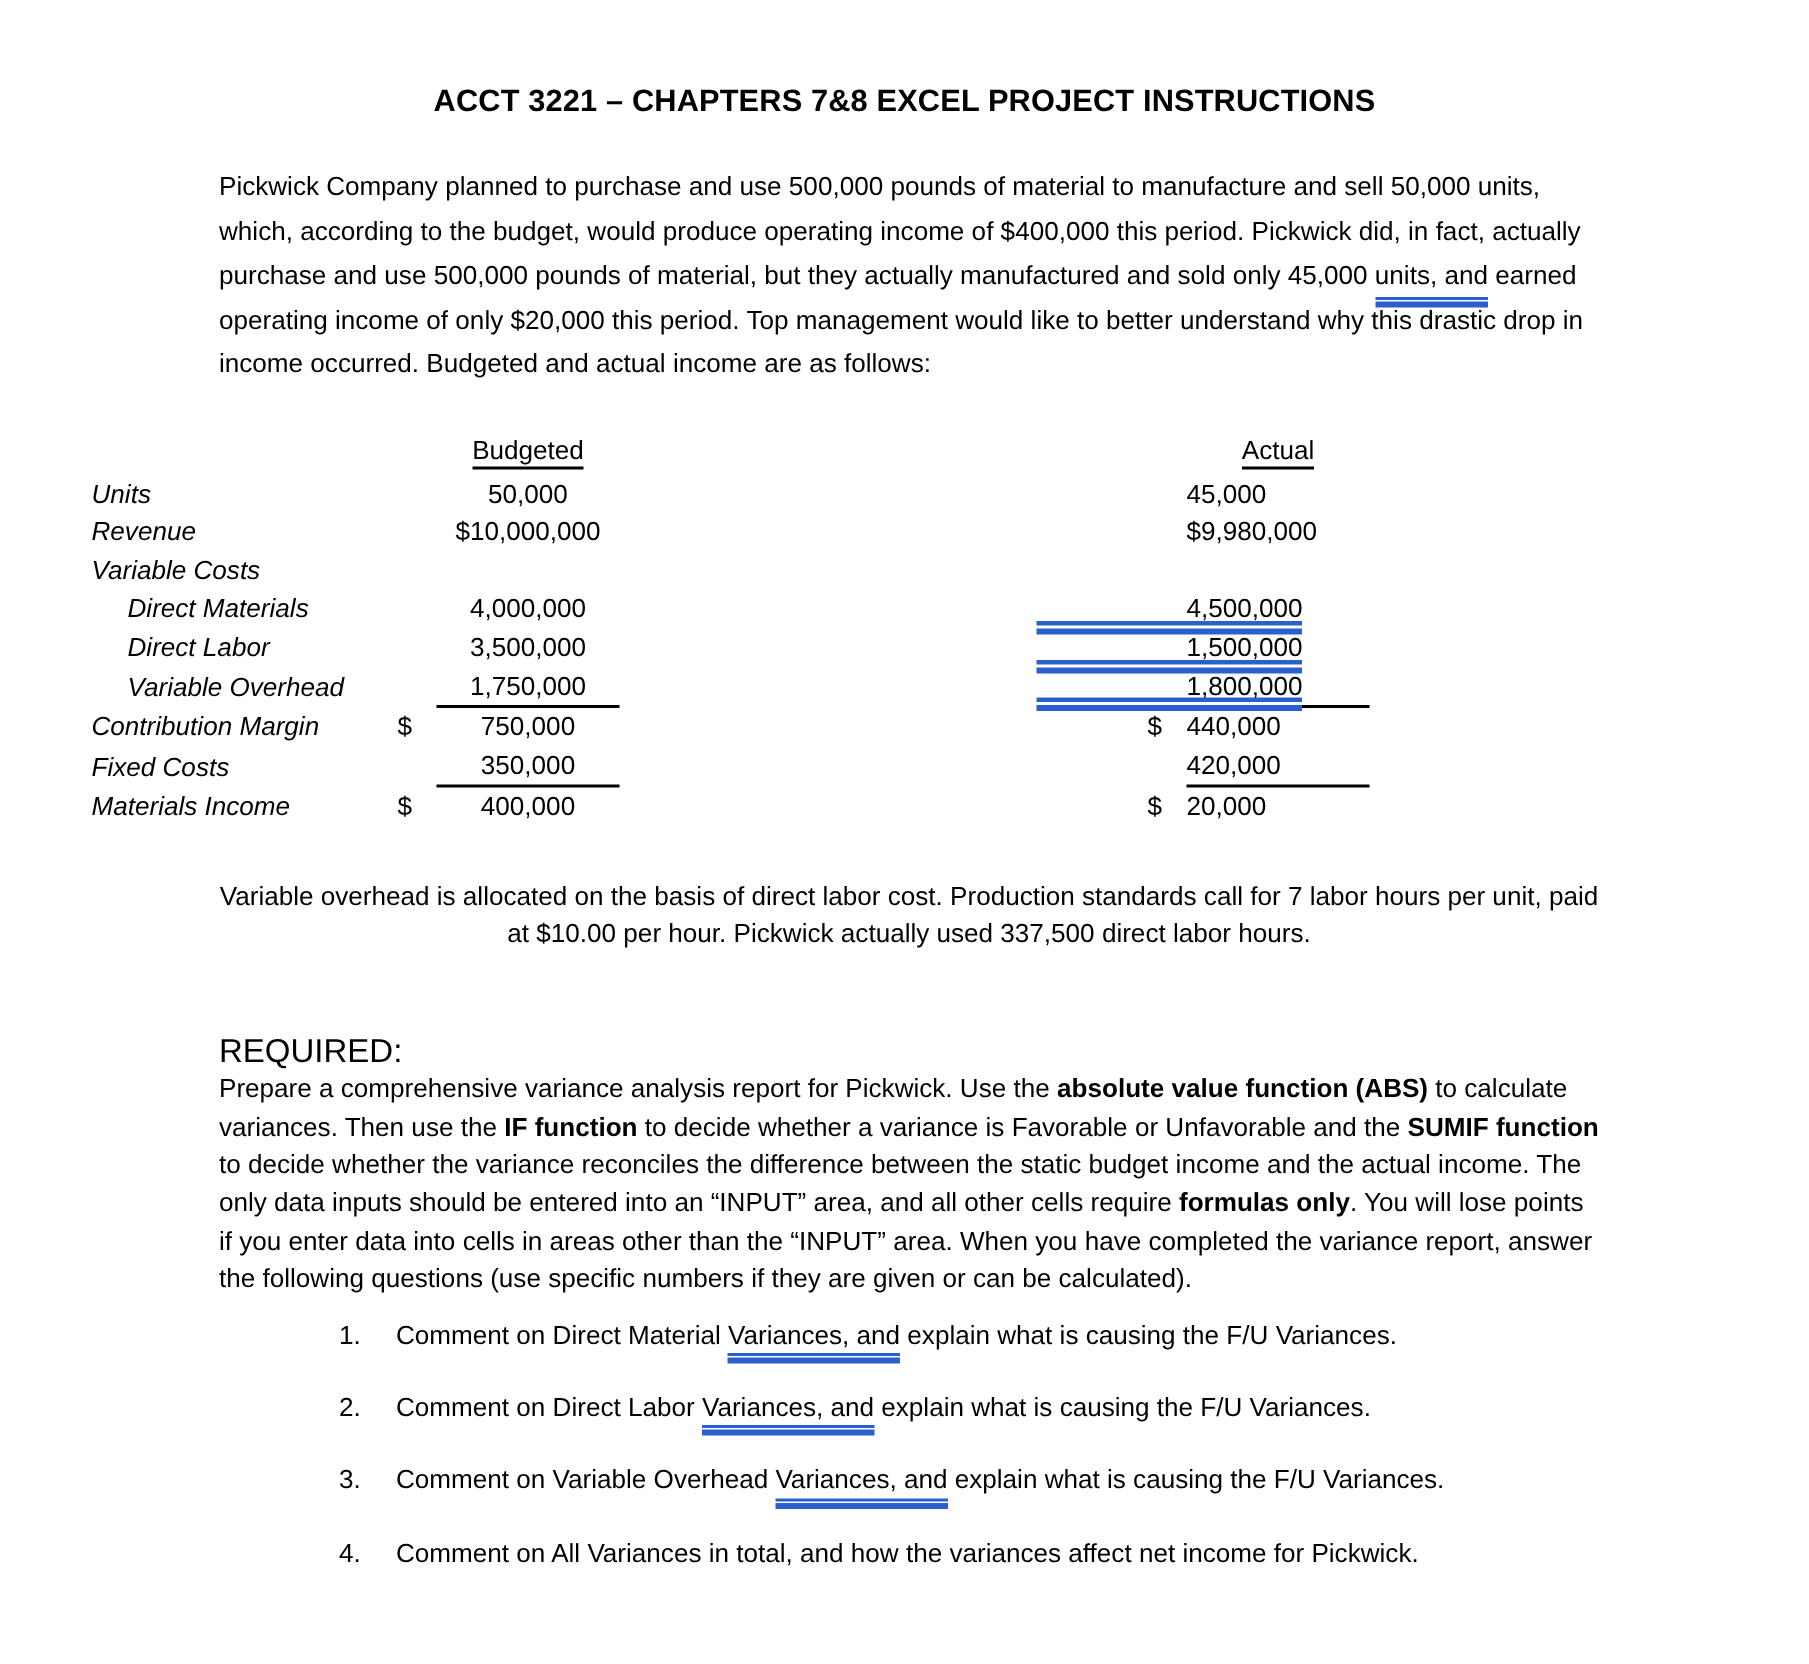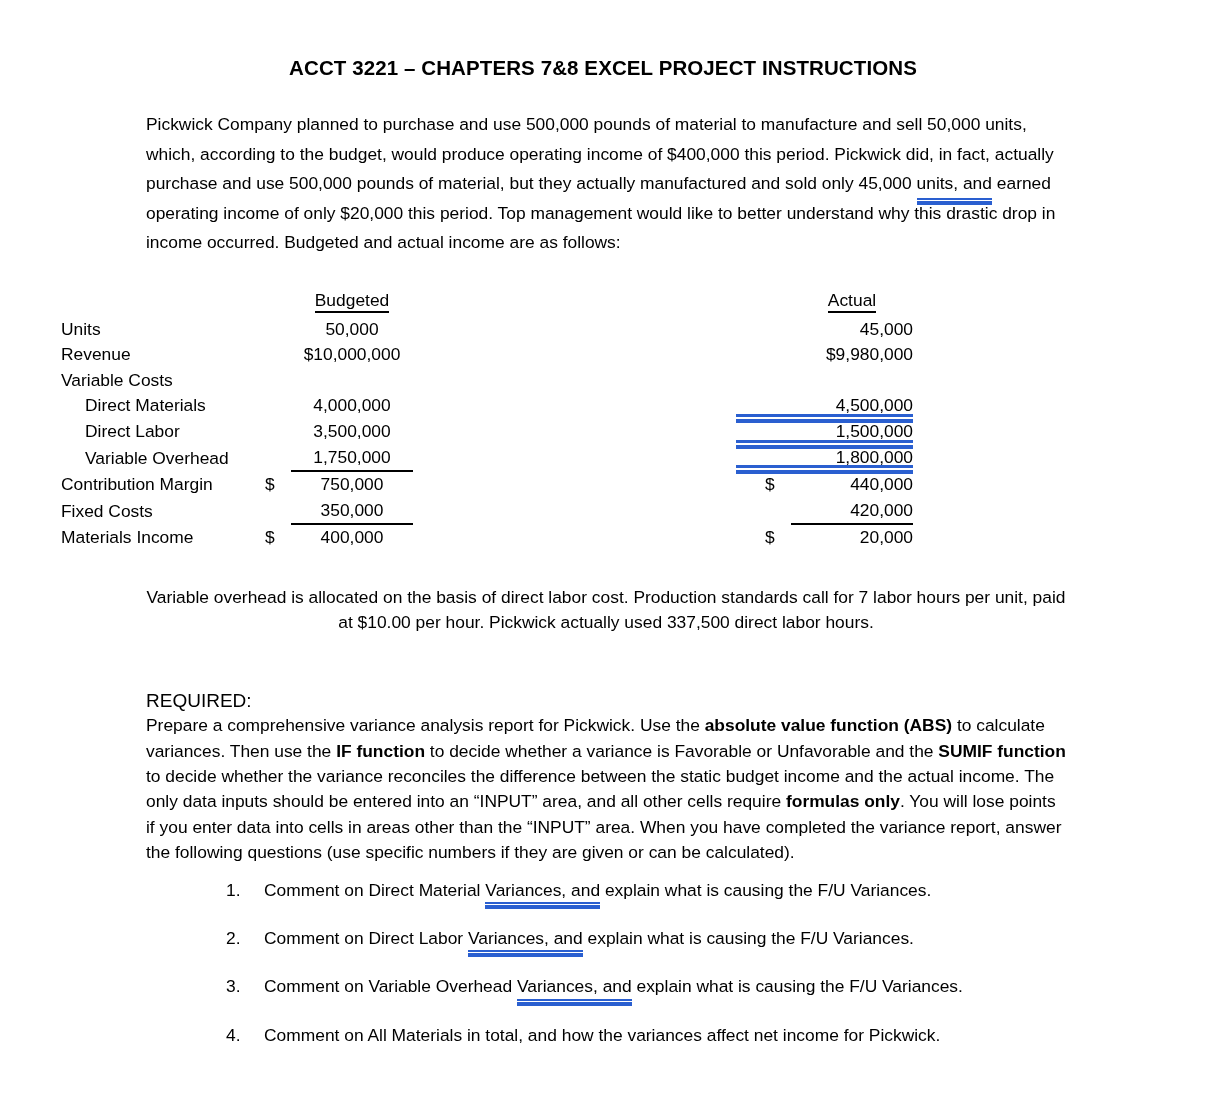--- a/index.html
+++ b/index.html
@@ -93,27 +93,27 @@
     margin-left: 61px;
     border-collapse: collapse;
     font-size: 17.4px;
     line-height: 25.6px;
   }
   .fin-table td {
     padding: 0;
     white-space: nowrap;
     vertical-align: bottom;
   }
-  .c-label { width: 180px; }
+  .c-label { width: 180px; font-style: italic; }
   .c-label.indent { padding-left: 24px; }
   .c-bcur  { width: 26px; text-align: left; padding-left: 8px;}
   .c-bnum  { width: 122px; text-align: center; }
   .c-gap   { width: 352px; }
   .c-acur  { width: 26px; text-align: left; padding-left: 8px;}
-  .c-anum  { width: 122px; text-align: right; }
+  .c-anum  { width: 122px; }
 
   .hdr-cell { text-align: center; }
   .hdr-u {
     display: inline-block;
     border-bottom: 2.2px solid #000;
     padding-bottom: 0px;
     line-height: 22px;
   }
   .rule-top-num {
     border-top: 2.2px solid #000;
@@ -121,21 +121,21 @@
   .space-row td { height: 3px; line-height: 3px; font-size: 0; }
 
   p.vo-note {
     font-size: 17.4px;
     line-height: 25.4px;
     margin: 0;
     padding-top: 34px;
     text-align: center;
   }
   p.required-head {
-    font-size: 19px;
+    font-size: 22px;
     line-height: 25.4px;
     margin: 0;
     padding-top: 52px;
   }
   p.required-body {
     font-size: 17.4px;
     line-height: 25.4px;
     margin: 0;
   }
 
@@ -264,17 +264,17 @@
   <div class="body-block">
     <p class="vo-note">Variable overhead is allocated on the basis of direct labor cost.  Production standards call for 7 labor hours per unit, paid at $10.00 per hour.  Pickwick actually used 337,500 direct labor hours.</p>
 
     <p class="required-head">REQUIRED:</p>
     <p class="required-body"><span>Prepare a comprehensive variance analysis report for Pickwick. Use the </span><b>absolute value function (ABS)</b><span> to calculate variances. Then use the </span><b>IF function</b><span> to decide whether a variance is Favorable or Unfavorable and the </span><b>SUMIF function</b><span> to decide whether the variance reconciles the difference between the static budget income and the actual income. The only data inputs should be entered into an “INPUT” area, and all other cells require </span><b>formulas only</b><span>. You will lose points if you enter data into cells in areas other than the “INPUT” area. When you have completed the variance report, answer the following questions (use specific numbers if they are given or can be calculated).</span></p>
 
     <ol class="qlist">
         <li><span>Comment on Direct Material </span><span class="gm">Variances, and</span><span> explain what is causing the F/U Variances.</span></li>
         <li><span>Comment on Direct Labor </span><span class="gm">Variances, and</span><span> explain what is causing the F/U Variances.</span></li>
         <li><span>Comment on Variable Overhead </span><span class="gm">Variances, and</span><span> explain what is causing the F/U Variances.</span></li>
-        <li><span>Comment on All Materials in total, and how the variances affect net income for Pickwick.</span></li>
+        <li><span>Comment on All Variances in total, and how the variances affect net income for Pickwick.</span></li>
       </ol>
   </div>
 
 </div>
 
 </body></html>

